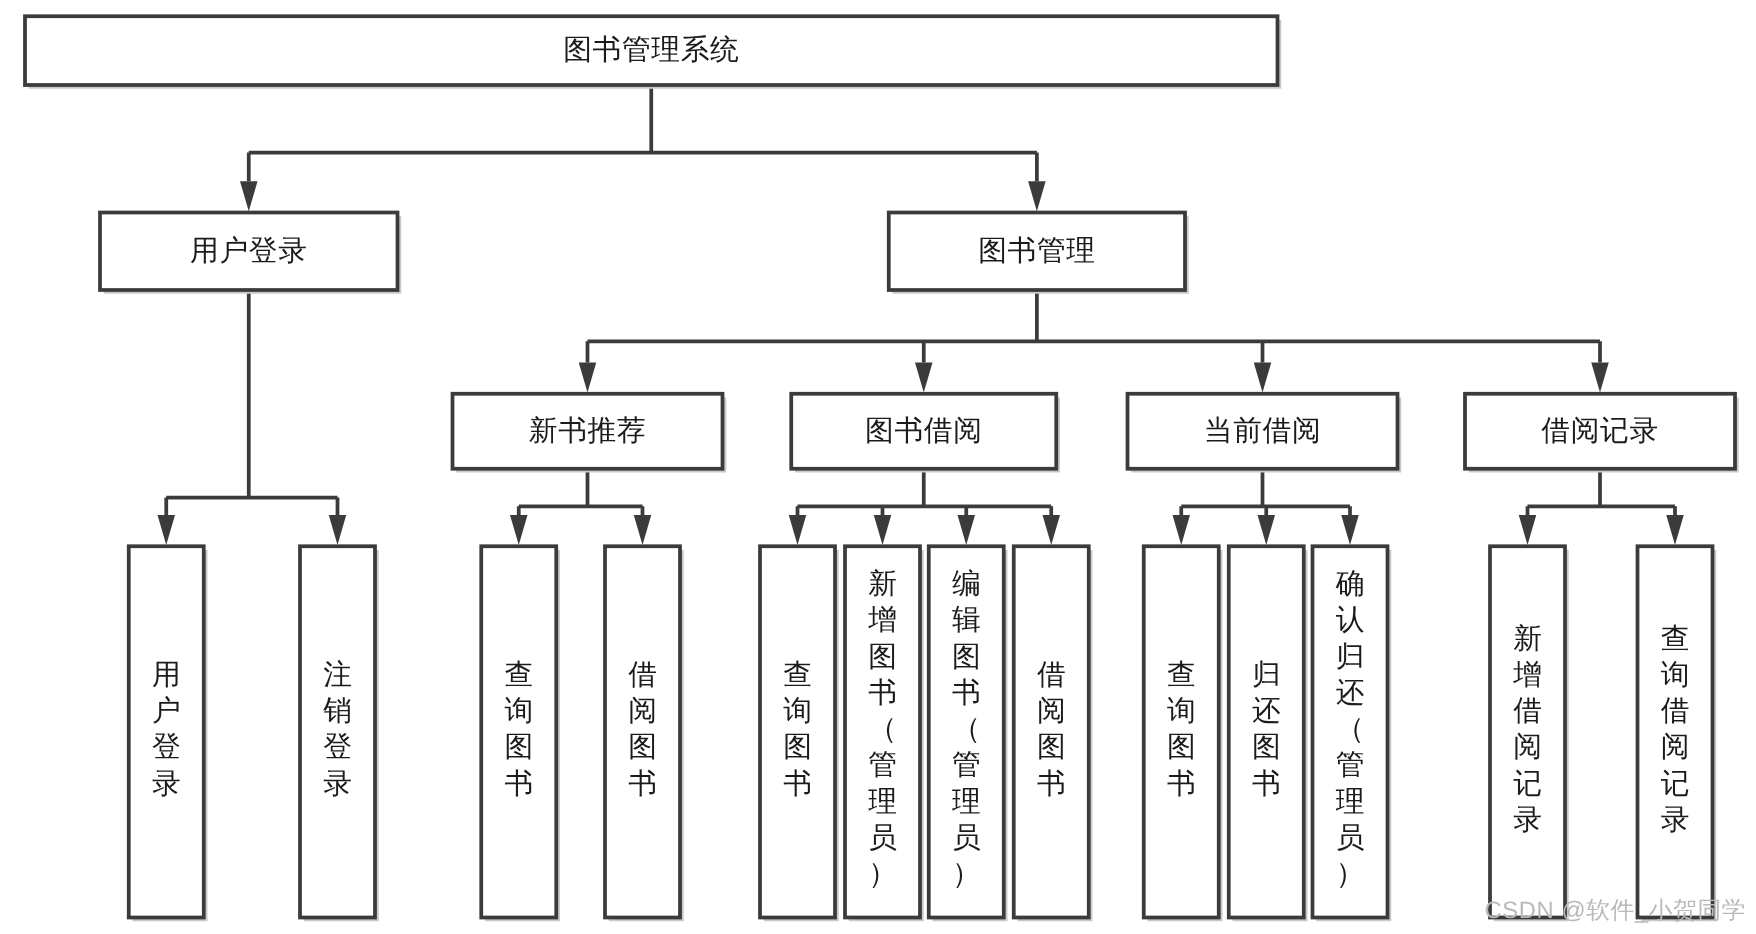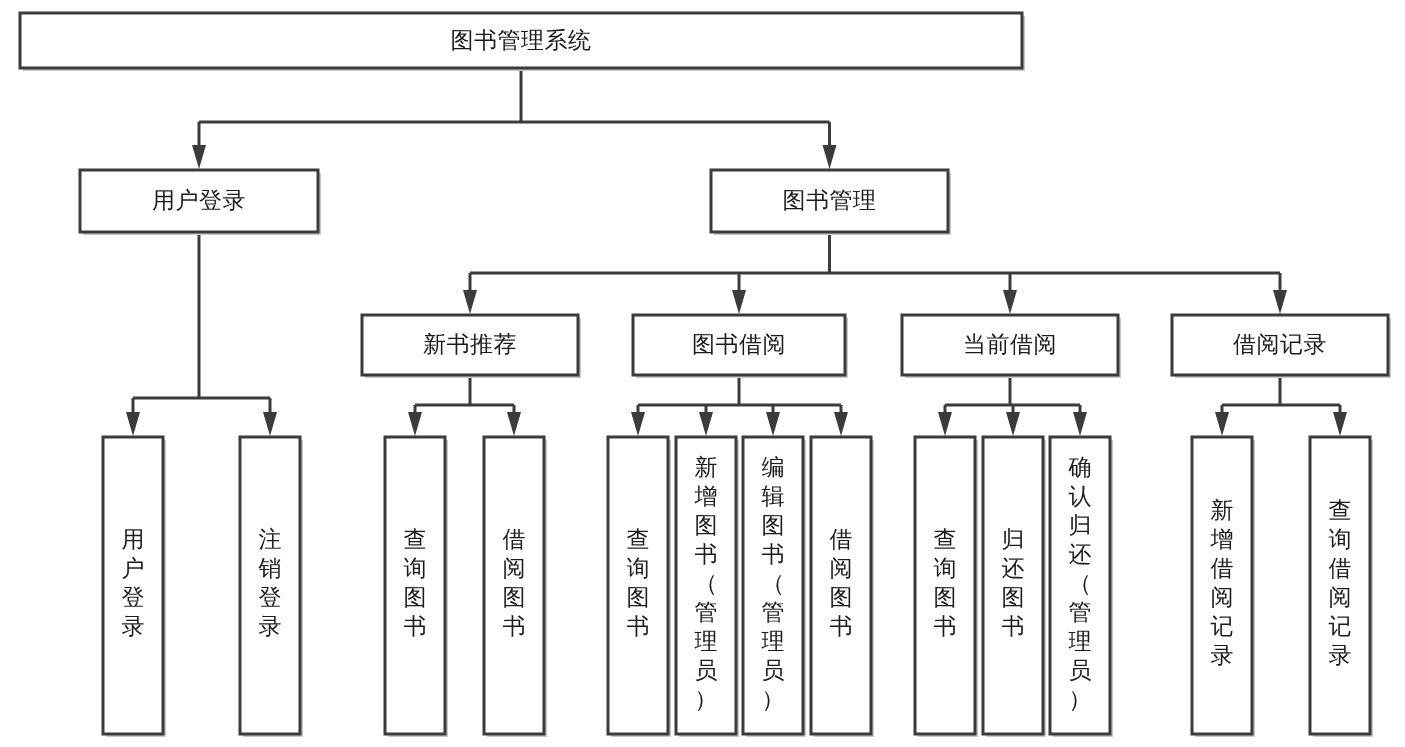--- a/index.html
+++ b/index.html
@@ -229,13 +229,14 @@
           <rect class="node-box" x="1192" y="437" width="60" height="297"></rect>
           <text class="node-label-v" x="1222" y="518"><tspan x="1222" dy="0">新</tspan><tspan x="1222" dy="29">增</tspan><tspan x="1222" dy="29">借</tspan><tspan x="1222" dy="29">阅</tspan><tspan x="1222" dy="29">记</tspan><tspan x="1222" dy="29">录</tspan></text>
         </g>
         <g>
           <rect class="node-shadow" x="1313" y="440" width="60" height="297"></rect>
           <rect class="node-box" x="1310" y="437" width="60" height="297"></rect>
           <text class="node-label-v" x="1340" y="518"><tspan x="1340" dy="0">查</tspan><tspan x="1340" dy="29">询</tspan><tspan x="1340" dy="29">借</tspan><tspan x="1340" dy="29">阅</tspan><tspan x="1340" dy="29">记</tspan><tspan x="1340" dy="29">录</tspan></text>
         </g>
       </g>
   </svg>
+  <div class="watermark-text">CSDN @软件_小贺同学</div>
 </div>
 
 </body></html>

